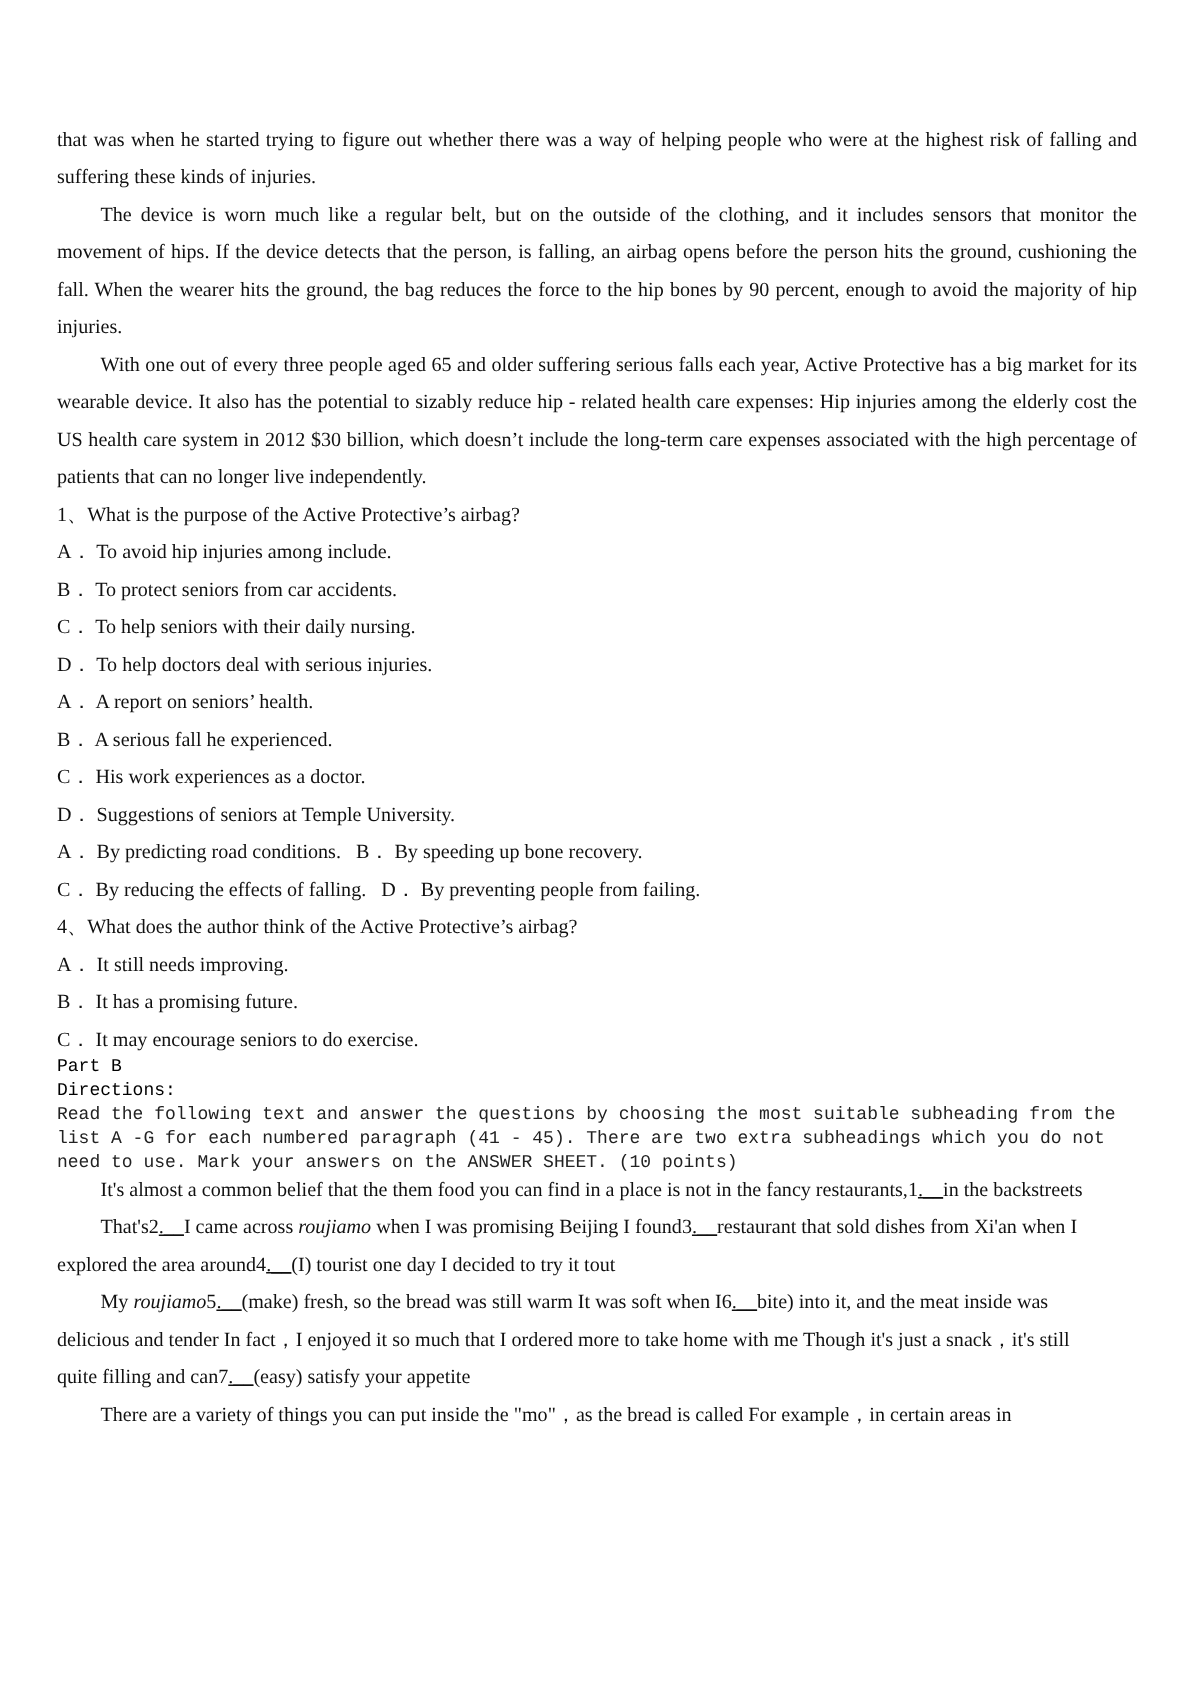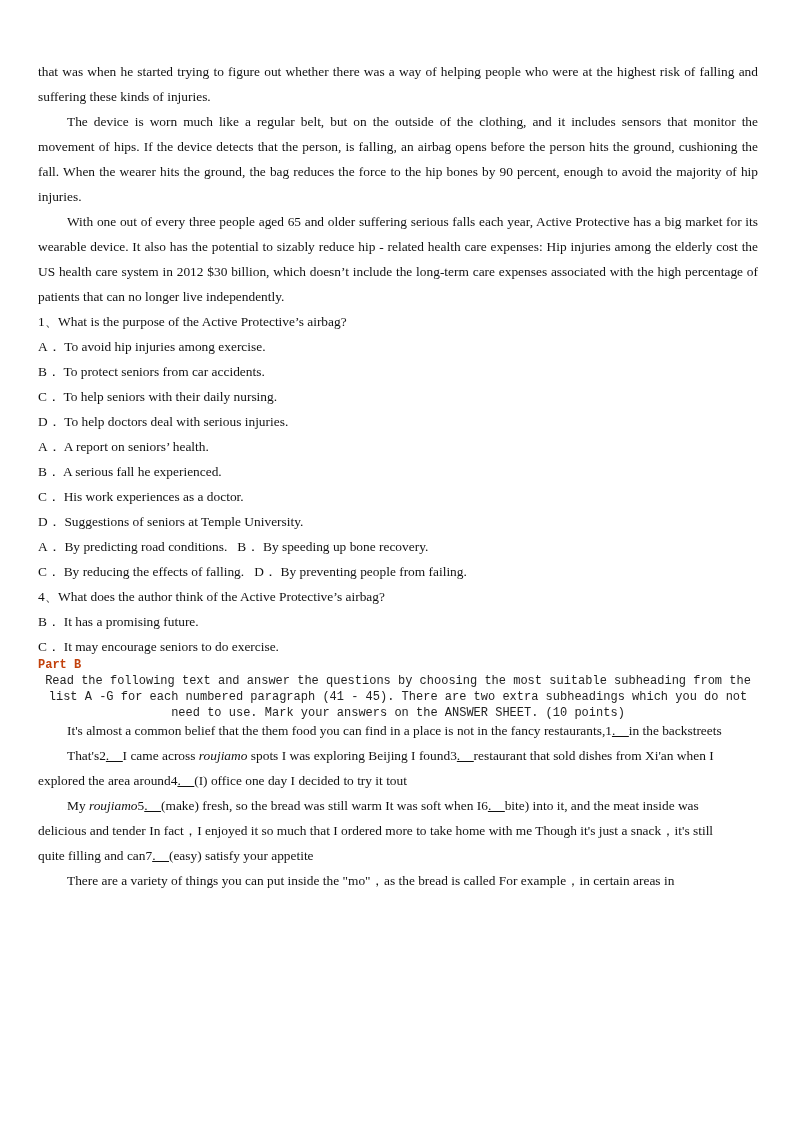--- a/index.html
+++ b/index.html
@@ -1,42 +1,42 @@
 <!DOCTYPE html>
 <html><head>
 <meta charset="utf-8">
 <style>
   html, body { margin: 0; padding: 0; background: #ffffff; }
   body { width: 794px; height: 1123px; position: relative; overflow: hidden; color: #111; }
-  .page { position: absolute; left: 38px; top: 59px; width: 720px; font-family: "Liberation Serif", serif; font-size: 13.4px; }
+  .page { position: absolute; left: 38px; top: 80px; width: 720px; font-family: "Liberation Serif", serif; font-size: 13.4px; }
   .line { height: 25px; line-height: 25px; white-space: nowrap; }
   .indent { padding-left: 29px; }
   .para { line-height: 25px; text-align: justify; }
   .para.indent { text-indent: 29px; padding-left: 0; }
   .mono-block { font-family: "Liberation Mono", monospace; font-size: 12px; line-height: 16px; color: #222; }
-  .mono-block .head { font-weight: bold; color: #c2410c; }
-  .mono-block .dir { white-space: normal; text-align: center; }
+  .mono-block .head { font-weight: normal; color: #000000; }
+  .mono-block .dir { white-space: normal; text-align: left; }
   .blank { text-decoration: underline; }
   i { font-style: italic; }
   .opt-gap { display: inline-block; width: 10px; }
 </style>
 </head>
 <body>
 
 <div class="page">
 
   <div>
     <div class="para">that was when he started trying to figure out whether there was a way of helping people who were at the highest risk of falling and suffering these kinds of injuries.</div>
     <div class="para indent">The device is worn much like a regular belt, but on the outside of the clothing, and it includes sensors that monitor the movement of hips. If the device detects that the person, is falling, an airbag opens before the person hits the ground, cushioning the fall. When the wearer hits the ground, the bag reduces the force to the hip bones by 90 percent, enough to avoid the majority of hip injuries.</div>
     <div class="para indent">With one out of every three people aged 65 and older suffering serious falls each year, Active Protective has a big market for its wearable device. It also has the potential to sizably reduce hip - related health care expenses: Hip injuries among the elderly cost the US health care system in 2012 $30 billion, which doesn’t include the long-term care expenses associated with the high percentage of patients that can no longer live independently.</div>
   </div>
 
   <div>
     <div class="line">1、What is the purpose of the Active Protective’s airbag?</div>
-    <div class="line">A． To avoid hip injuries among exercise.</div>
+    <div class="line">A． To avoid hip injuries among include.</div>
     <div class="line">B． To protect seniors from car accidents.</div>
     <div class="line">C． To help seniors with their daily nursing.</div>
     <div class="line">D． To help doctors deal with serious injuries.</div>
   </div>
 
   <div>
     <div class="line">A． A report on seniors’ health.</div>
     <div class="line">B． A serious fall he experienced.</div>
     <div class="line">C． His work experiences as a doctor.</div>
     <div class="line">D． Suggestions of seniors at Temple University.</div>
@@ -46,39 +46,41 @@
     <div class="line">
       <span>A． By predicting road conditions.</span><span class="opt-gap"></span><span>B． By speeding up bone recovery.</span>
     </div>
     <div class="line">
       <span>C． By reducing the effects of falling.</span><span class="opt-gap"></span><span>D． By preventing people from failing.</span>
     </div>
   </div>
 
   <div>
     <div class="line">4、What does the author think of the Active Protective’s airbag?</div>
+    <div class="line">A． It still needs improving.</div>
     <div class="line">B． It has a promising future.</div>
     <div class="line">C． It may encourage seniors to do exercise.</div>
   </div>
 
   <div class="mono-block" style="margin-top:-2px;">
     <div class="head">Part B</div>
+    <div class="head">Directions:</div>
     <div class="dir">Read the following text and answer the questions by choosing the most suitable subheading from the list A -G for each numbered paragraph (41 - 45). There are two extra subheadings which you do not need to use. Mark your answers on the ANSWER SHEET. (10 points)</div>
   </div>
 
   <div style="margin-top:-3px;">
     <div class="line indent">
       <span>It's almost a common belief that the them food you can find in a place is not in the fancy restaurants,1</span><span class="blank">.__</span><span>in the backstreets</span>
     </div>
 
     <div class="line indent">
-      <span>That's2</span><span class="blank">.__</span><span>I came across </span><i>roujiamo</i><span> spots I was exploring Beijing I found3</span><span class="blank">.__</span><span>restaurant that sold dishes from Xi'an when I</span>
+      <span>That's2</span><span class="blank">.__</span><span>I came across </span><i>roujiamo</i><span> when I was promising Beijing I found3</span><span class="blank">.__</span><span>restaurant that sold dishes from Xi'an when I</span>
     </div>
     <div class="line">
-      <span>explored the area around4</span><span class="blank">.__</span><span>(I) office one day I decided to try it tout</span>
+      <span>explored the area around4</span><span class="blank">.__</span><span>(I) tourist one day I decided to try it tout</span>
     </div>
 
     <div class="line indent">
       <span>My </span><i>roujiamo</i><span>5</span><span class="blank">.__</span><span>(make) fresh, so the bread was still warm It was soft when I6</span><span class="blank">.__</span><span>bite) into it, and the meat inside was</span>
     </div>
     <div class="line">delicious and tender In fact，I enjoyed it so much that I ordered more to take home with me Though it's just a snack，it's still</div>
     <div class="line">
       <span>quite filling and can7</span><span class="blank">.__</span><span>(easy) satisfy your appetite</span>
     </div>
 

